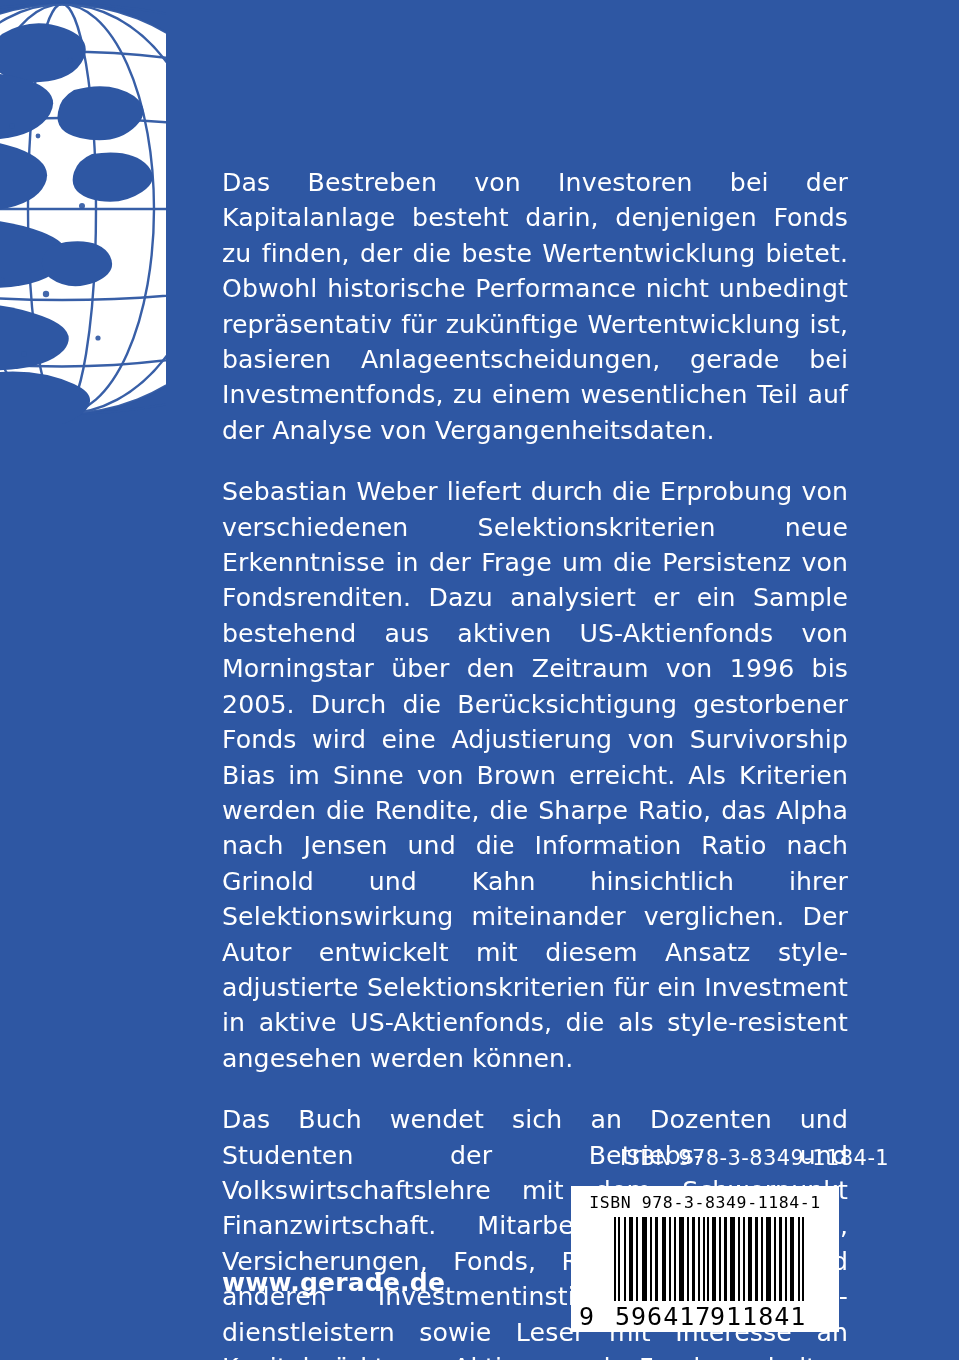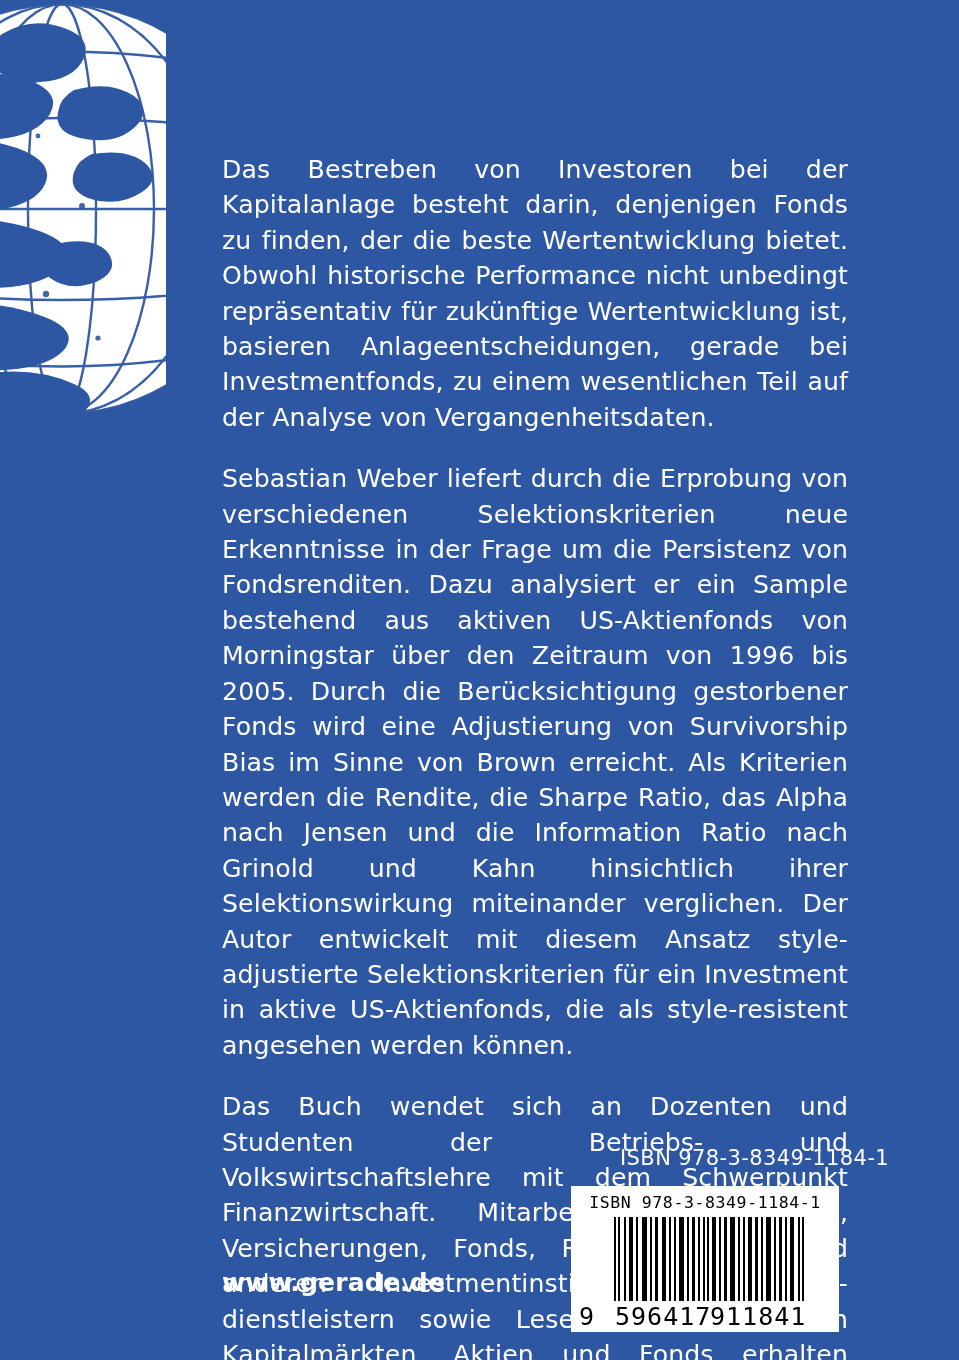--- a/index.html
+++ b/index.html
@@ -38,21 +38,21 @@
     top: 148px;
     width: 626px;
     color: #ffffff;
     font-size: 25.2px;
     line-height: 35.4px;
     text-align: justify;
     text-justify: inter-word;
     letter-spacing: 0.1px;
   }
   .blurb p {
-    margin: 4px 0 26px 0;
+    margin: 17px 0 26px 0;
   }
   .blurb p:last-child {
     margin-bottom: 0;
   }
 
   
   .isbn-text {
     position: absolute;
     left: 620px;
     top: 1146px;

